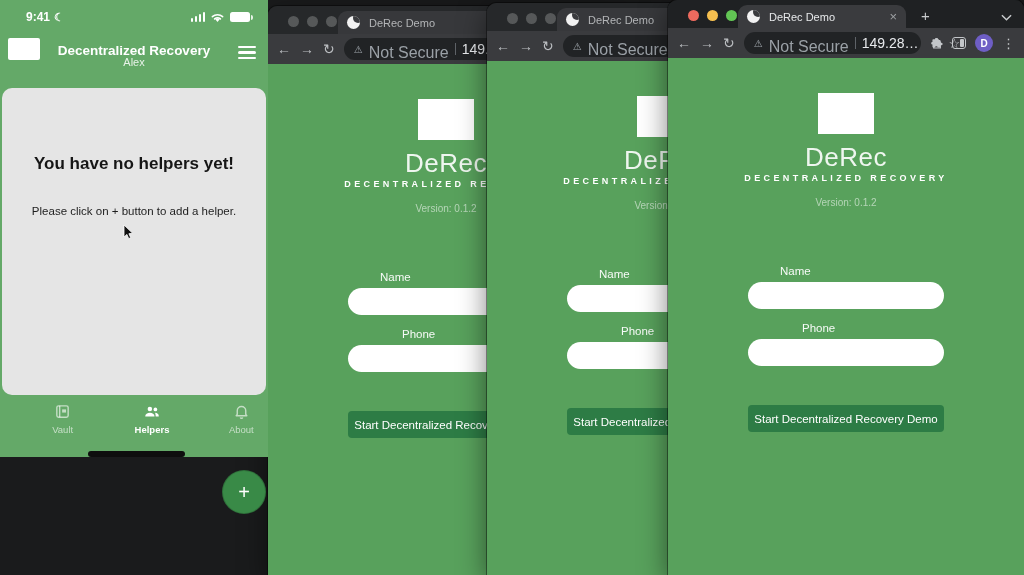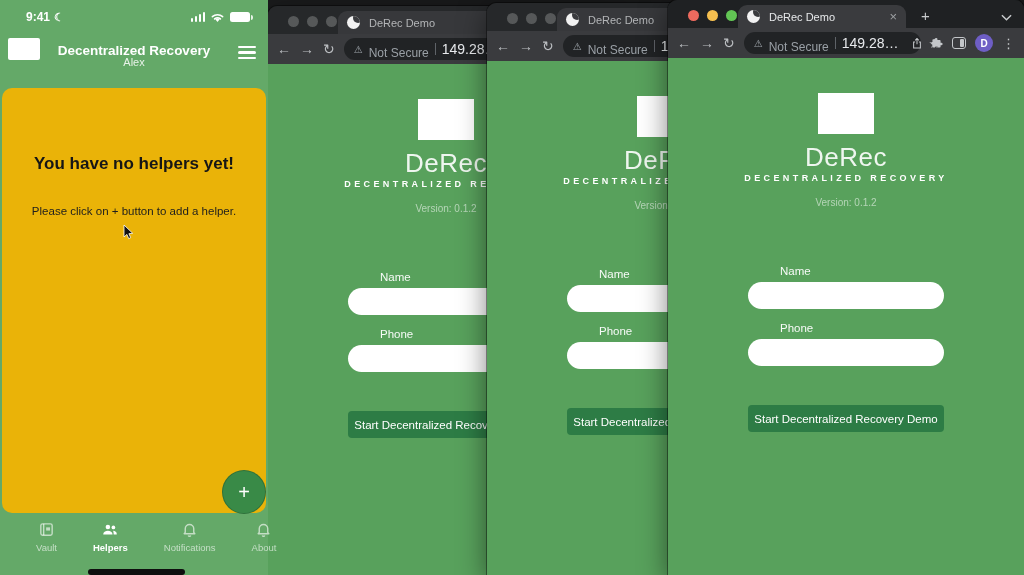--- a/index.html
+++ b/index.html
@@ -1,37 +1,37 @@
 <!DOCTYPE html>
 <html><head>
 <meta charset="utf-8">
 <style>
   * { margin:0; padding:0; box-sizing:border-box; }
   html,body { background:#141516; }
   body { font-family:"Liberation Sans", sans-serif; }
   #stage { position:relative; width:1024px; height:575px; overflow:hidden; background:#1a1b1c; }
 
   
-  .phone { position:absolute; left:0; top:0; width:268px; height:575px; background:#64a968; z-index:5; }
+  .phone { position:absolute; left:0; top:0; width:268px; height:457px; background:#64a968; z-index:5; }
   .status-bar { height:30px; display:flex; justify-content:space-between; align-items:center; padding:4px 18px 0 26px; color:#fff; }
   .status-left { display:flex; align-items:center; gap:4px; font-size:12px; font-weight:700; }
   .moon { font-size:11px; }
   .status-right { display:flex; align-items:center; gap:5px; }
   .sig { display:flex; align-items:flex-end; gap:1.5px; height:10px; }
   .sig span { width:2.5px; background:#fff; border-radius:1px; display:block; }
   .sig .b1{height:4px}.sig .b2{height:6px}.sig .b3{height:8px}.sig .b4{height:10px}
   .bat { width:20px; height:10px; background:#fff; border-radius:2.5px; position:relative; }
   .bat::after { content:""; position:absolute; right:-3px; top:2.5px; width:2px; height:5px; background:rgba(255,255,255,.85); border-radius:0 2px 2px 0; }
   .app-header { position:relative; height:58px; }
   .logo-rect { position:absolute; left:8px; top:8px; width:32px; height:22px; background:#fff; border-radius:2px; }
   .app-title { text-align:center; padding-top:13px; color:#fff; font-size:13.5px; font-weight:700; }
   .menu-icon { position:absolute; right:12px; top:16px; width:18px; cursor:pointer; }
   .menu-icon i { display:block; height:2.2px; background:#fff; border-radius:2px; margin-bottom:3.2px; }
   .app-subtitle { text-align:center; color:rgba(255,255,255,.85); font-size:11px; margin-top:-2px; }
-  .phone-content { position:absolute; top:88px; left:2px; right:2px; bottom:62px; background:#eab308; border-radius:10px; text-align:center; }
+  .phone-content { position:absolute; top:88px; left:2px; right:2px; bottom:62px; background:#e5e5e5; border-radius:10px; text-align:center; }
   .empty-heading { padding-top:66px; font-size:17px; font-weight:700; color:#161616; }
   .empty-instruction { margin-top:31px; font-size:11.5px; color:#1e1e1e; }
   .cursor { position:absolute; left:121px; top:136px; }
   .fab { position:absolute; left:222px; top:470px; width:44px; height:44px; border-radius:50%; background:#398a47; border:1px solid rgba(0,0,0,.18); color:#fff; display:flex; align-items:center; justify-content:center; font-size:20px; font-weight:400; z-index:7; cursor:pointer; }
   .tab-bar { position:absolute; bottom:0; left:0; right:0; height:62px; display:flex; padding-top:8px; }
   .tab-item { flex:1; display:flex; flex-direction:column; align-items:center; gap:4px; color:rgba(255,255,255,.62); font-size:9.5px; cursor:pointer;padding-left:36px; }
   .tab-item.active { color:#fff; font-weight:700; }
   .home-indicator { position:absolute; bottom:0; left:88px; width:97px; height:6px; background:#0e0e0e; border-radius:3px; z-index:8; }
 
   
@@ -53,40 +53,40 @@
   .tab-title { font-size:11px; color:#e6e8ea; white-space:nowrap; overflow:hidden; }
   .inactive .tab-title { color:#b3b5b7; }
   .tab-close { margin-left:auto; color:#9da0a3; font-size:13px; line-height:1; cursor:pointer; }
   .newtab { margin:0 0 4px 15px; color:#c7cacc; font-size:15px; cursor:pointer; }
   .strip-chevron { position:absolute; right:12px; bottom:7px; color:#c7cacc; cursor:pointer; }
 
   .toolbar { height:30px; background:#3a3b3e; display:flex; align-items:center; padding:0 9px; gap:9px; flex:0 0 auto; }
   .nav-ic { color:#bcbfc2; font-size:14px; line-height:1; cursor:pointer; }
   .omnibox { flex:1; min-width:0; height:22px; background:#212325; border-radius:12px; display:flex; align-items:center; gap:6px; padding:0 10px; cursor:text; }
   .warn-ic { color:#9aa0a6; font-size:10px; }
-  .not-secure { color:#9aa0a6; font-size:12px; white-space:nowrap;margin-top:7px; }
+  .not-secure { color:#9aa0a6; font-size:16px; white-space:nowrap;margin-top:7px; }
   .ob-div { width:1px; height:12px; background:#5f6368; flex:0 0 auto; }
   .url { color:#e8eaed; font-size:14px; font-weight:400; white-space:nowrap; }
   .ob-spacer { flex:1; }
   .share-ic, .star-ic { color:#c3c6c9; flex:0 0 auto; }
   .star-ic { font-size:13px; line-height:1; cursor:pointer; }
   .tb-right { display:flex; align-items:center; gap:9px; }
   .ext-ic { color:#c3c6c9; display:flex; cursor:pointer; }
   .sidebar-ic { width:14px; height:12px; border:1.6px solid #c3c6c9; border-radius:3px; position:relative; cursor:pointer; }
   .sidebar-ic::after { content:""; position:absolute; top:1px; bottom:1px; right:1px; width:4px; background:#c3c6c9; border-radius:1px; }
   .avatar { width:18px; height:18px; border-radius:50%; background:#6e5ec5; color:#fff; font-size:10px; font-weight:700; display:flex; align-items:center; justify-content:center; cursor:pointer; }
   .menu-dots { color:#c7cacc; font-size:13px; cursor:pointer; }
 
   .page { flex:1; position:relative; background:#58a15c; }
   .logo-box { position:absolute; left:50%; transform:translateX(-50%); top:35px; width:56px; height:41px; background:#fff; }
   .app-name { position:absolute; top:84px; width:100%; text-align:center; font-size:26px; font-weight:400; color:rgba(255,255,255,.9); letter-spacing:.5px; }
   .tagline { position:absolute; top:115px; width:100%; text-align:center; font-size:9px; font-weight:700; letter-spacing:3.4px; color:#fff; text-transform:uppercase; }
   .version { position:absolute; top:139px; width:100%; text-align:center; font-size:10px; color:rgba(255,255,255,.55); }
   .field-label { position:absolute; left:81px; font-size:11.5px; color:rgba(255,255,255,.95);padding-left:31px; }
-  .lbl-name { top:207px; } .lbl-phone { top:264px; }
+  .lbl-name { top:207px; } .lbl-phone { top:264px;margin-left:22px; }
   .field { position:absolute; left:80px; width:196px; height:27px; background:#fff; border:none; outline:none; border-radius:14px; padding:0 12px; font-size:12px; color:#222; font-family:"Liberation Sans",sans-serif; }
   .in-name { top:224px; } .in-phone { top:281px; }
   .start-btn { position:absolute; left:80px; top:347px; width:196px; height:27px; background:#2d7c45; color:#fff; border:none; border-radius:4px; font-size:11.5px; font-family:"Liberation Sans",sans-serif; cursor:pointer; }
 </style>
 </head>
 <body>
 
 <div id="stage">
 
   <div class="phone">
@@ -142,27 +142,20 @@
         <span>Vault</span>
       </div>
       <div class="tab-item active">
         <svg width="18" height="17" viewBox="0 0 24 24" fill="currentColor">
             <circle cx="9" cy="8.5" r="3.2"></circle>
             <path d="M2.5 18.5c0-3 3-4.8 6.5-4.8s6.5 1.8 6.5 4.8v.5h-13z"></path>
             <circle cx="16.8" cy="9" r="2.6"></circle>
             <path d="M16.4 13.7c3 .2 5.1 1.8 5.1 4.2v1.1h-4.3c0-2.1-.3-3.8-.8-5.3z"></path>
           </svg>
         <span>Helpers</span>
-      </div>
-      <div class="tab-item">
-        <svg width="17" height="17" viewBox="0 0 24 24" fill="none" stroke="currentColor" stroke-width="2">
-            <path d="M18 16v-5a6 6 0 0 0-12 0v5l-1.5 2h15z" stroke-linejoin="round"></path>
-            <path d="M10.2 20.5a2 2 0 0 0 3.6 0"></path>
-          </svg>
-        <span>Notifications</span>
       </div>
       <div class="tab-item">
         <svg width="17" height="17" viewBox="0 0 24 24" fill="none" stroke="currentColor" stroke-width="2">
             <path d="M18 16v-5a6 6 0 0 0-12 0v5l-1.5 2h15z" stroke-linejoin="round"></path>
             <path d="M10.2 20.5a2 2 0 0 0 3.6 0"></path>
           </svg>
         <span>About</span>
       </div>
     </div>
     <div class="home-indicator"></div>

